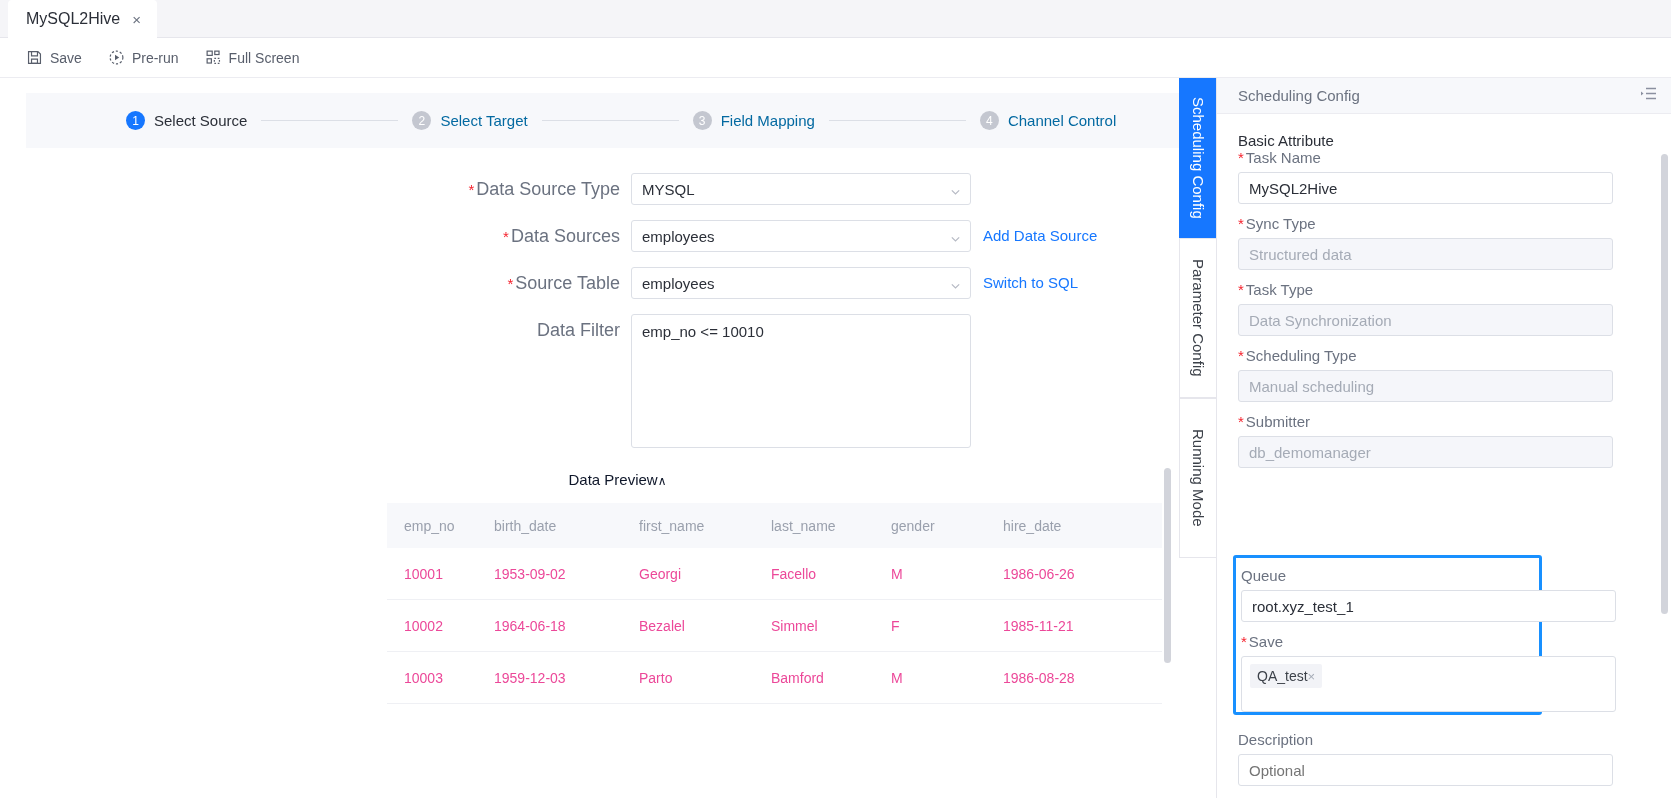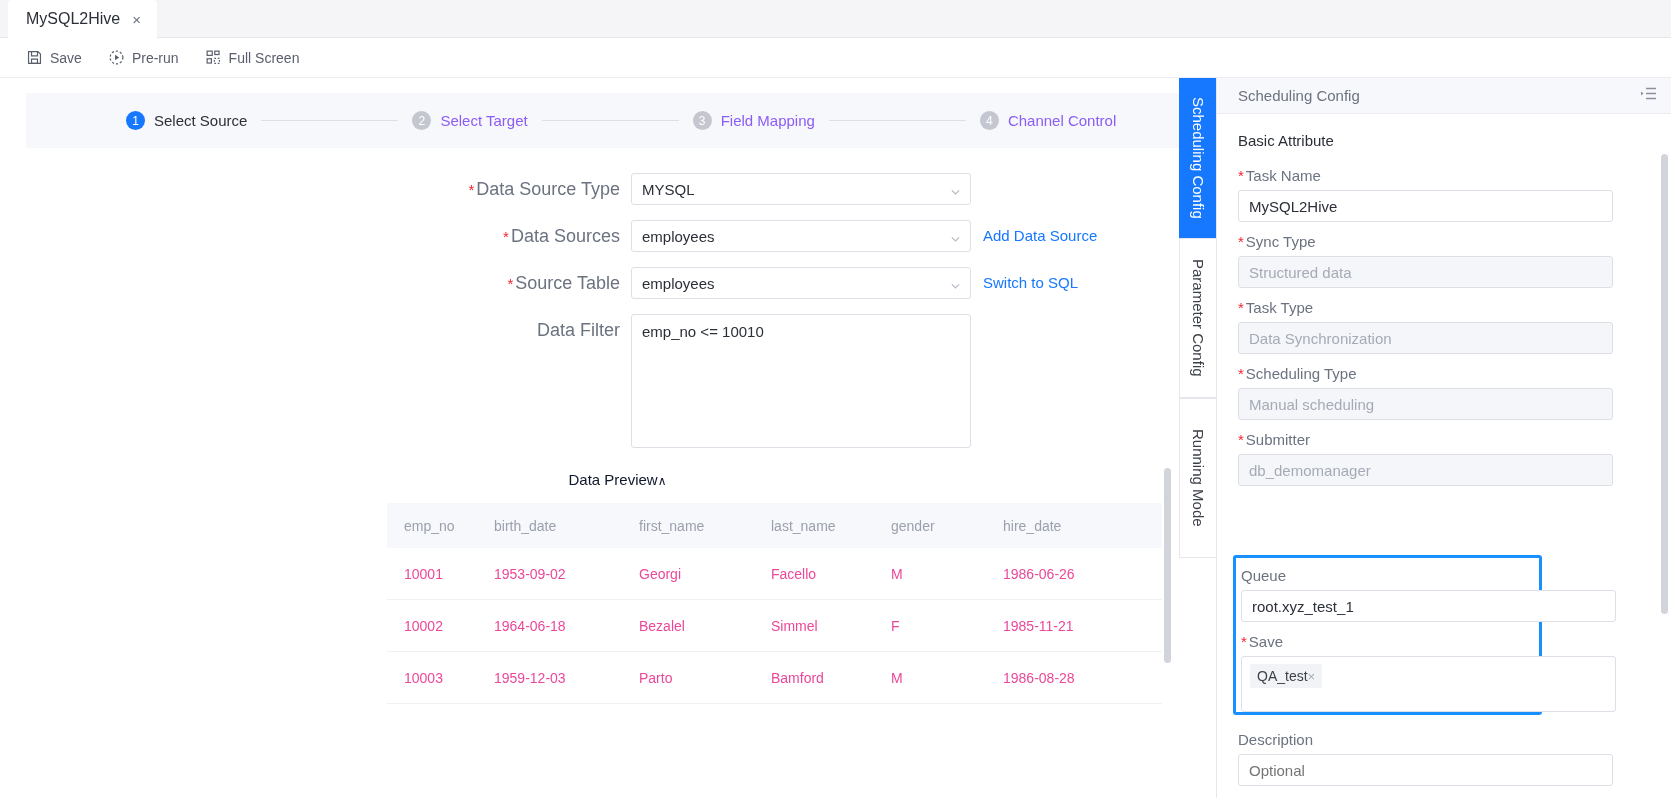--- a/index.html
+++ b/index.html
@@ -48,21 +48,21 @@
     background:#f7f8fb;
     display:flex; align-items:center; padding-left:100px;
   }
   .step { display:flex; align-items:center; gap:9px; white-space:nowrap; }
   .step-num {
     width:19px; height:19px; border-radius:50%;
     background:#c4c7d0; color:#fff; font-size:12px;
     display:flex; align-items:center; justify-content:center;
   }
   .step.active .step-num { background:#1677ff; }
-  .step-label { font-size:15px; color:#8b5cf6; }
+  .step-label { font-size:15px; color:#0369a1; }
   .step.active .step-label { color:#2b2f38; }
   .step-line { width:137px; height:1px; background:#dcdfe6; margin:0 14px; }
 
   
   .form { position:absolute; left:0; top:95px; width:1235px; }
   .frow { display:flex; align-items:flex-start; margin-bottom:14px; }
   .flabel {
     width:631px; text-align:right; padding-right:11px;
     font-size:18px; color:#6b7280; line-height:32px; white-space:nowrap;
   }
@@ -137,21 +137,21 @@
     position:absolute; left:1216px; top:78px; width:455px; height:720px;
     background:#fff; border-left:1px solid #e6e6ec;
   }
   .panel-head {
     height:36px; background:#f7f8fb; border-bottom:1px solid #ececf1;
     display:flex; align-items:center; justify-content:space-between;
     padding:0 14px 0 21px;
   }
   .panel-title { font-size:15px; color:#6b7280; }
   .panel-body { position:relative; padding:18px 21px 0 21px; height:684px; overflow:hidden; }
-  .sec-title { font-size:15px; color:#2b2f38; margin-bottom:18px; }
+  .sec-title { font-size:15px; color:#2b2f38; }
   .fld { margin-bottom:11px; }
   .fld-label { font-size:15px; color:#6b7280; margin-bottom:6px; display:block; }
   .inp {
     width:375px; height:32px; border:1px solid #dcdfe6; border-radius:3px;
     background:#fff; font-size:15px; color:#2b2f38; padding:0 10px;
     font-family:"Liberation Sans", sans-serif; outline:none;
   }
   .inp.disabled { background:#f5f6fa; color:#a5abb6; cursor:not-allowed; }
   .inp.ph { color:#b6bac4; }
 

